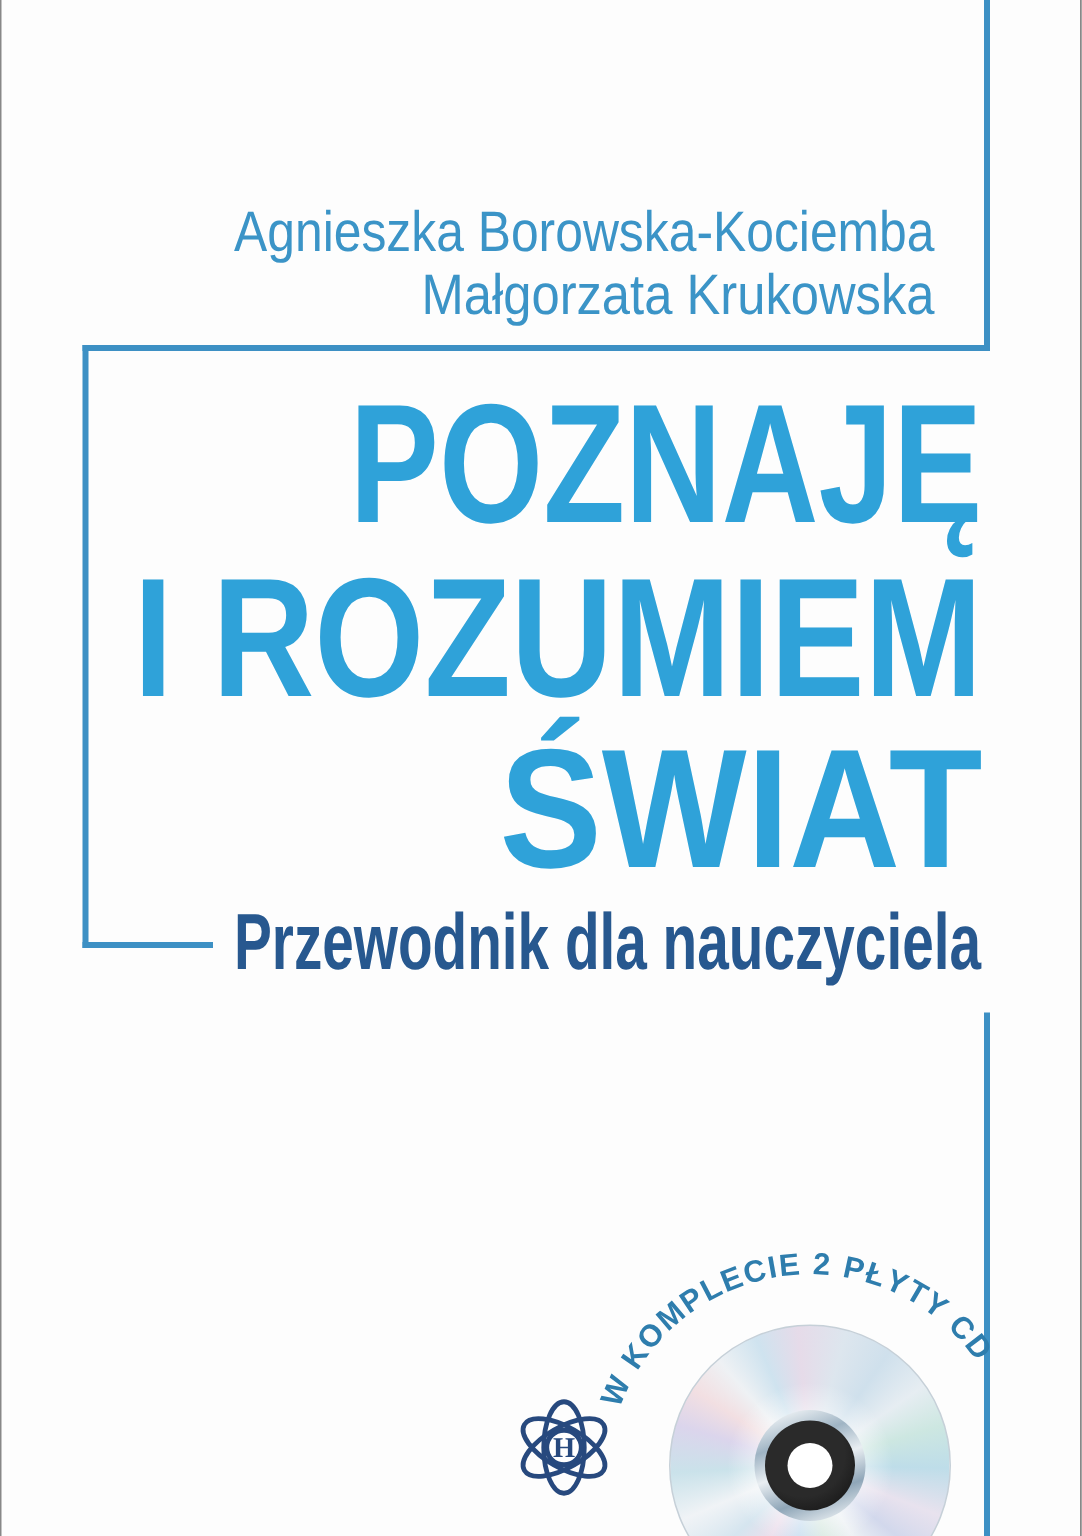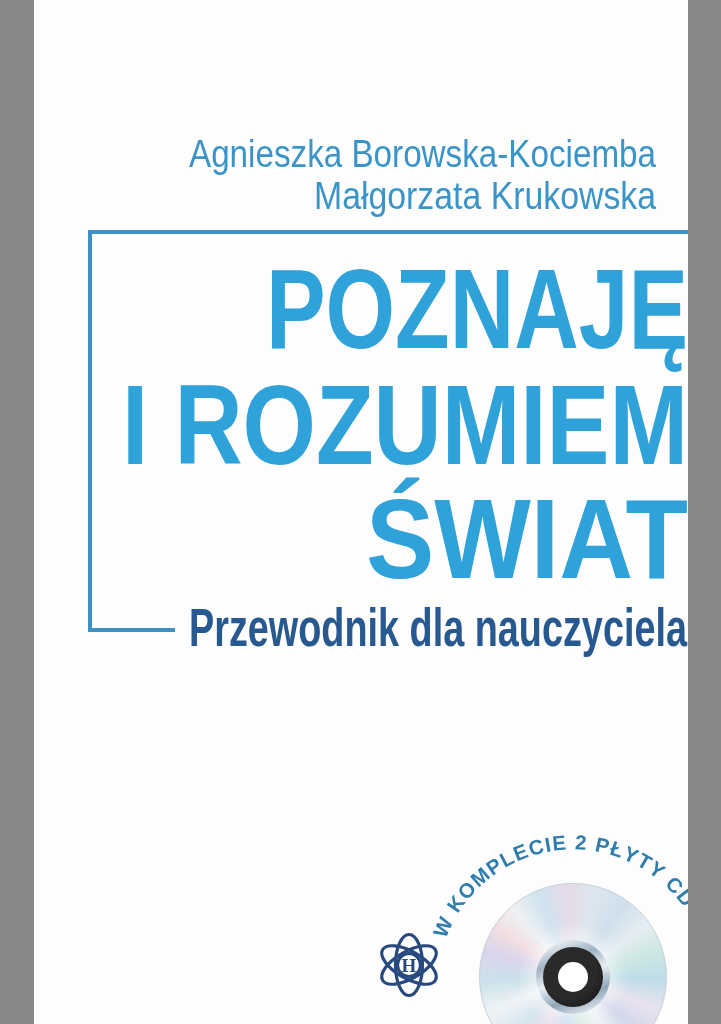--- a/index.html
+++ b/index.html
@@ -8,21 +8,21 @@
     --author-blue:#3b94c7;
     --subtitle-navy:#27588f;
     --arc-text-blue:#2e7dad;
     --logo-navy:#27497e;
     --hub-black:#1b1b1b;
     --page-bg:#fdfdfd;
   }
   html,body{margin:0;padding:0;background:#888;}
   .cover{
     position:relative;
-    width:654px;height:1024px;
+    width:719px;height:1024px;
     margin:0 auto;
     background:var(--page-bg);
     overflow:hidden;
     font-family:"Liberation Sans", sans-serif;
   }
   .frame{position:absolute;background:var(--frame-blue);}
   .frame.v-top-right{left:655px;top:0;width:4px;height:234px;}
   .frame.h-top{left:54px;top:230px;width:605px;height:4px;}
   .frame.v-left{left:54px;top:230px;width:4px;height:402px;}
   .frame.h-dash{left:54px;top:628px;width:87px;height:4px;}

